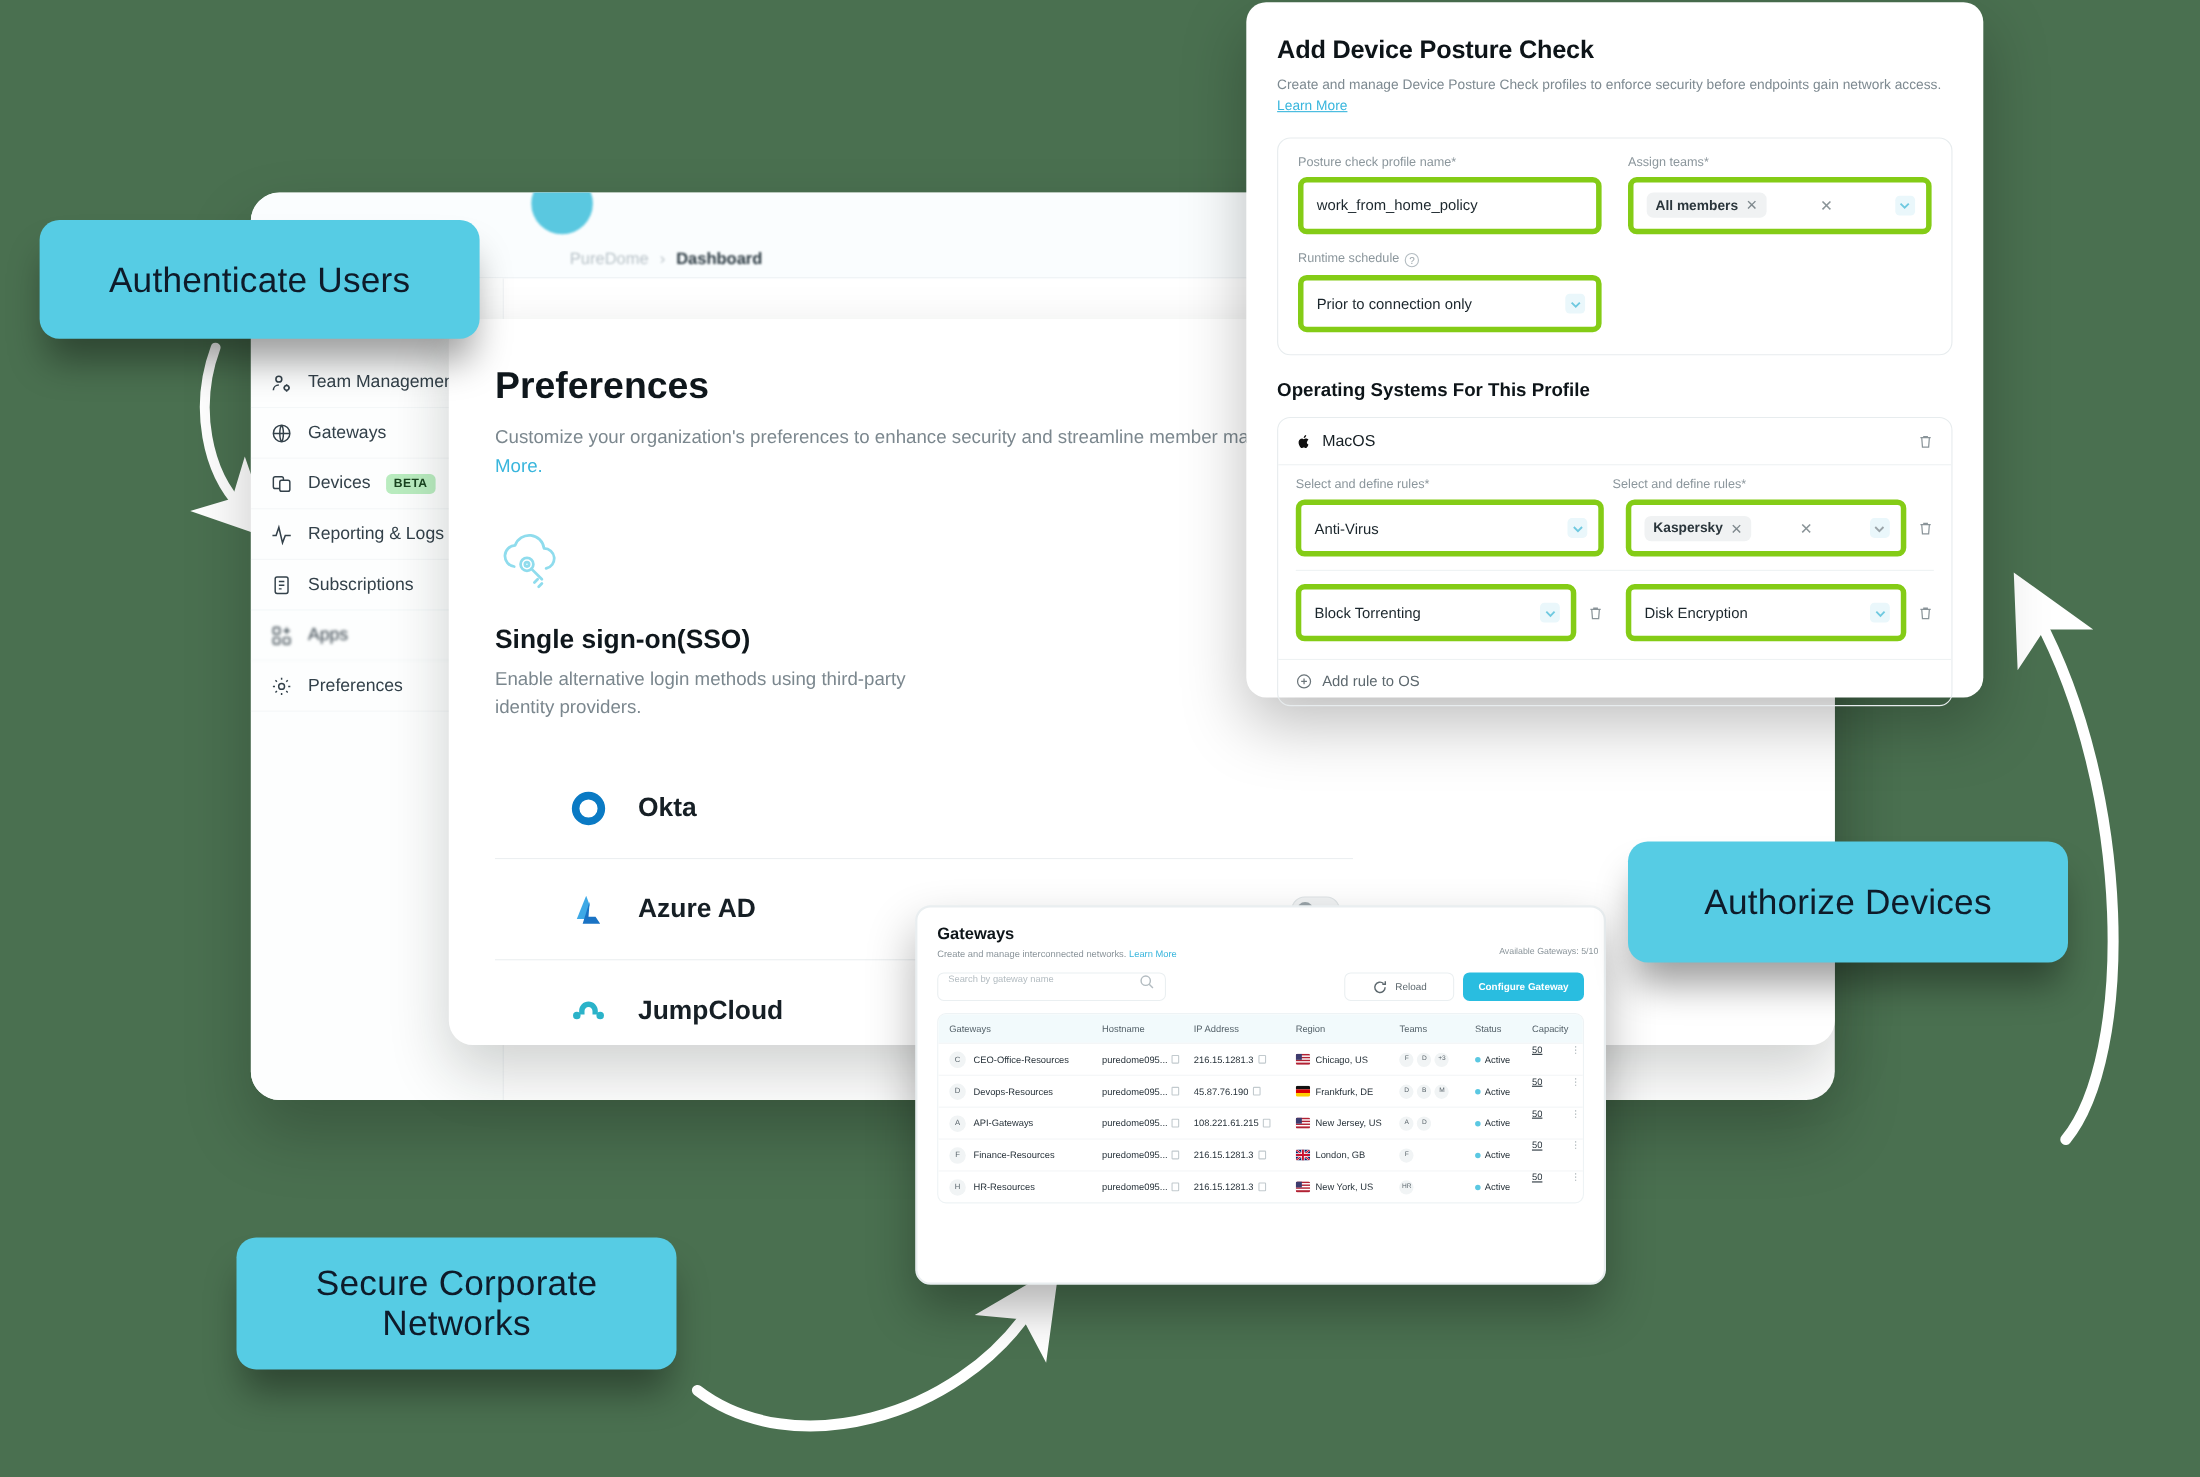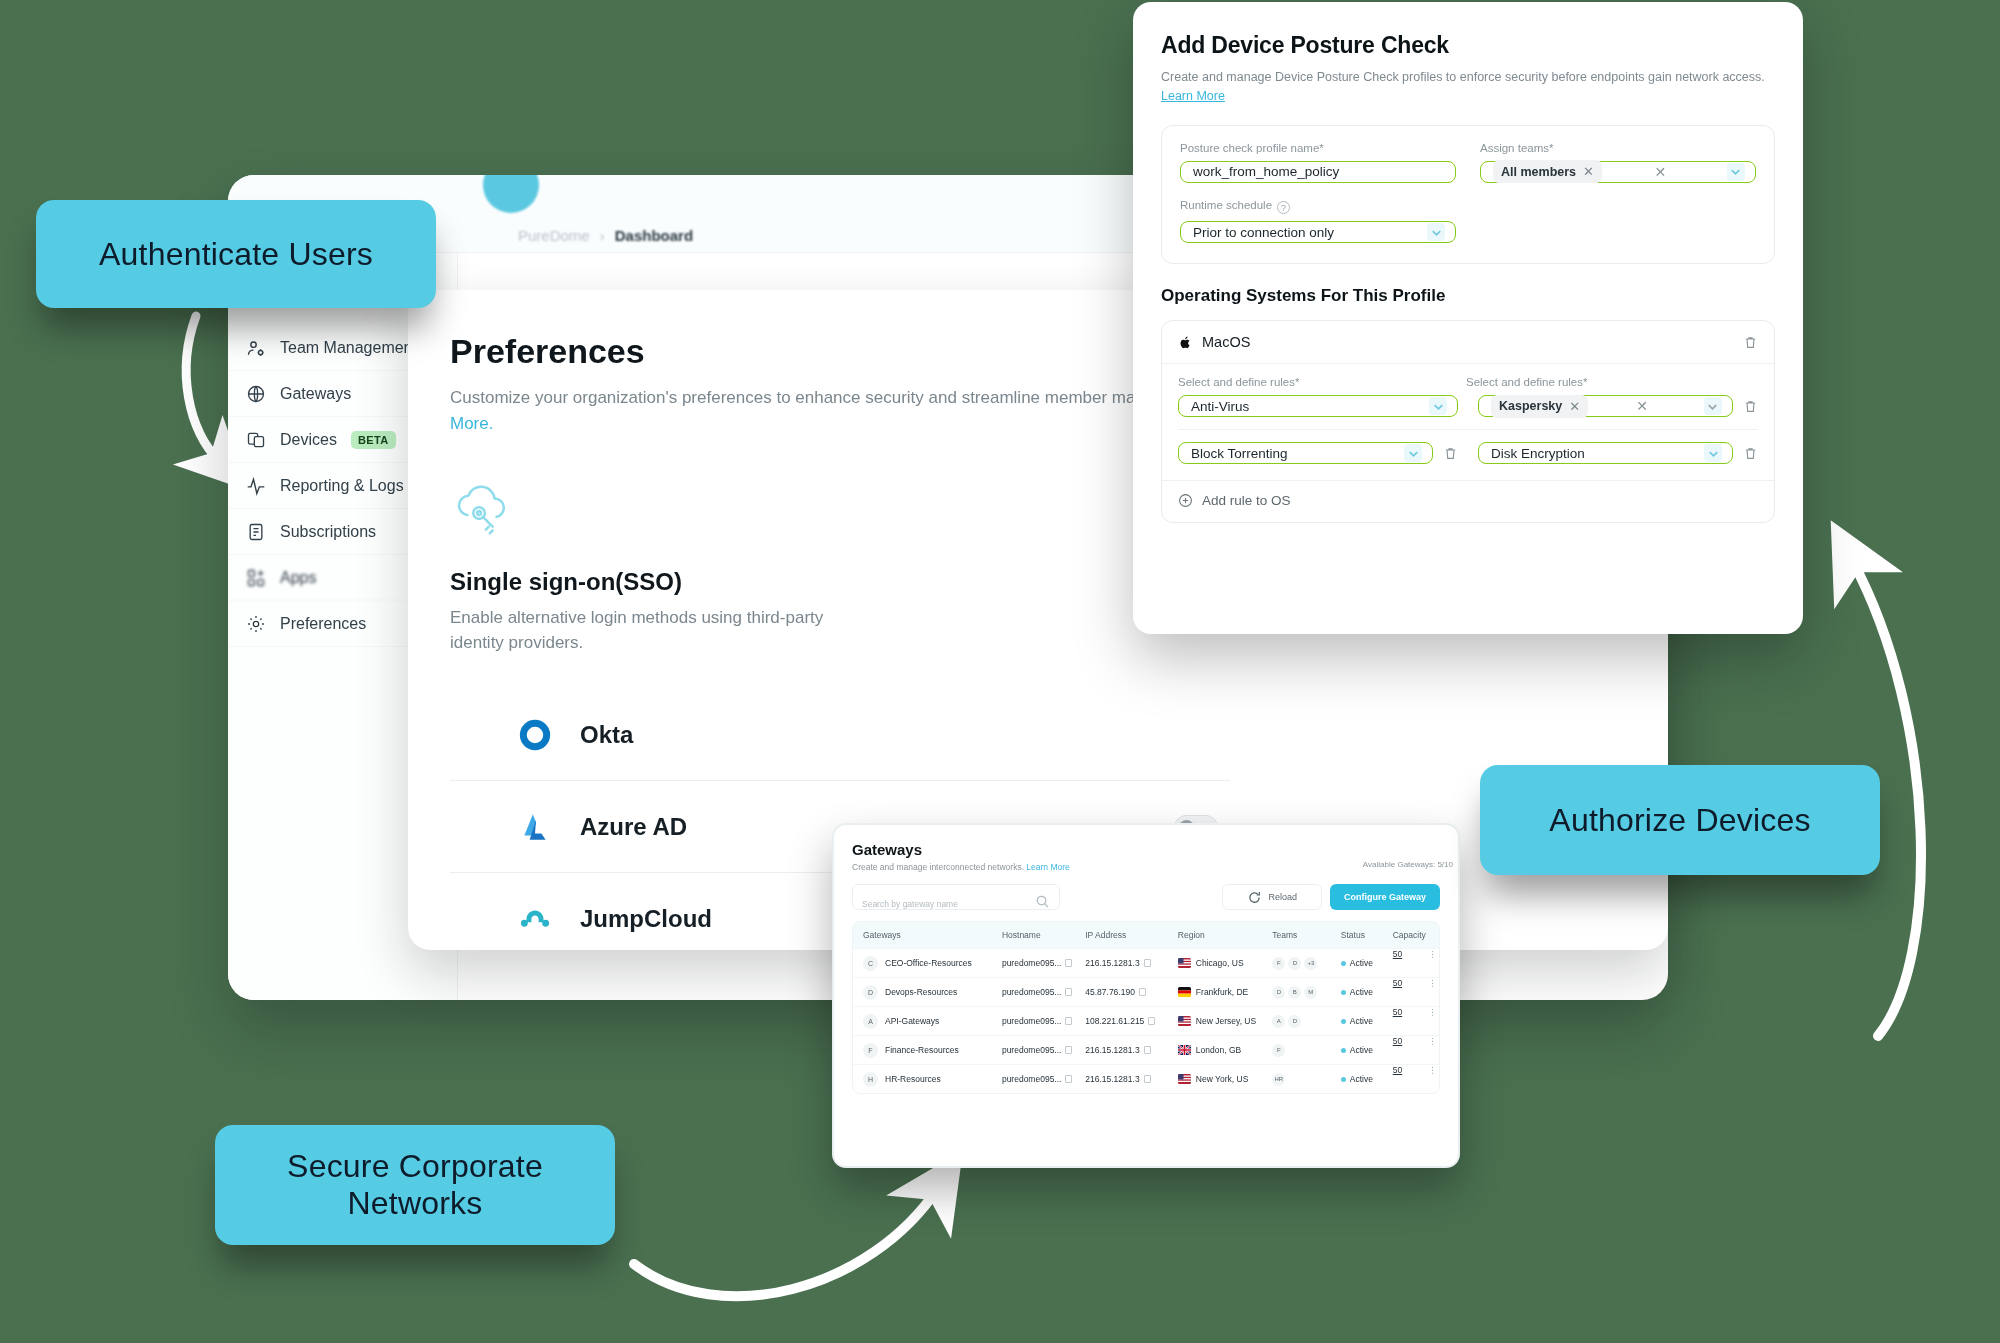--- a/index.html
+++ b/index.html
@@ -154,21 +154,21 @@
   }
   .fld-grid { display: flex; gap: 24px; }
   .fld { flex: 1; }
   .fld-label { font-size: 11.5px; color: #8b969c; margin-bottom: 7px; }
   .fld-label .qmark {
     display: inline-flex; align-items: center; justify-content: center;
     width: 13px; height: 13px; border: 1px solid #b3bcc1; border-radius: 50%;
     font-size: 9px; color: #9aa4a9; margin-left: 5px; vertical-align: -2px;
   }
   .ctl {
-    height: 22px; border: 1px solid #84cc16; border-radius: 8px;
+    height: 52px; border: 5px solid #84cc16; border-radius: 8px;
     background: #fff; display: flex; align-items: center;
     padding: 0 10px 0 12px; font-size: 13.5px; color: #1b262c;
     position: relative;
   }
   .ctl .chev {
     margin-left: auto; width: 18px; height: 18px;
     background: #eaf7fb; border-radius: 4px;
     display: flex; align-items: center; justify-content: center; flex: none;
   }
   .ctl .clearx { margin-left: auto; color: #8a9498; font-size: 14px; padding-right: 8px; }
@@ -211,21 +211,21 @@
     overflow: hidden;
     border: 2px solid #e9eef0;
   }
   .gw-title { font-size: 15px; font-weight: bold; color: #0e1519; }
   .gw-sub { margin-top: 4px; font-size: 8.5px; color: #8a949a; }
   .gw-sub .lnk { color: #39b6dd; }
   .gw-avail { position: absolute; right: 5px; top: 35px; font-size: 8px; color: #8a949a; }
   .gw-bar { margin-top: 12px; display: flex; align-items: center; gap: 8px; }
   .gw-search {
     width: 208px; height: 26px; border: 1px solid #eaeff1; border-radius: 6px;
-    display: flex; align-items: flex-end; padding: 0 9px;
+    display: flex; align-items: flex-start; padding: 0 9px;
     font-size: 8.5px; color: #b3bcc1;
   }
   .gw-search .sicon { margin-left: auto; }
   .gw-reload {
     margin-left: auto; height: 26px; border: 1px solid #eaeff1; border-radius: 6px;
     display: flex; align-items: center; gap: 6px; padding: 0 24px;
     font-size: 9px; color: #5d686e;
   }
   .gw-config {
     height: 26px; background: #29bde0; border-radius: 6px;

